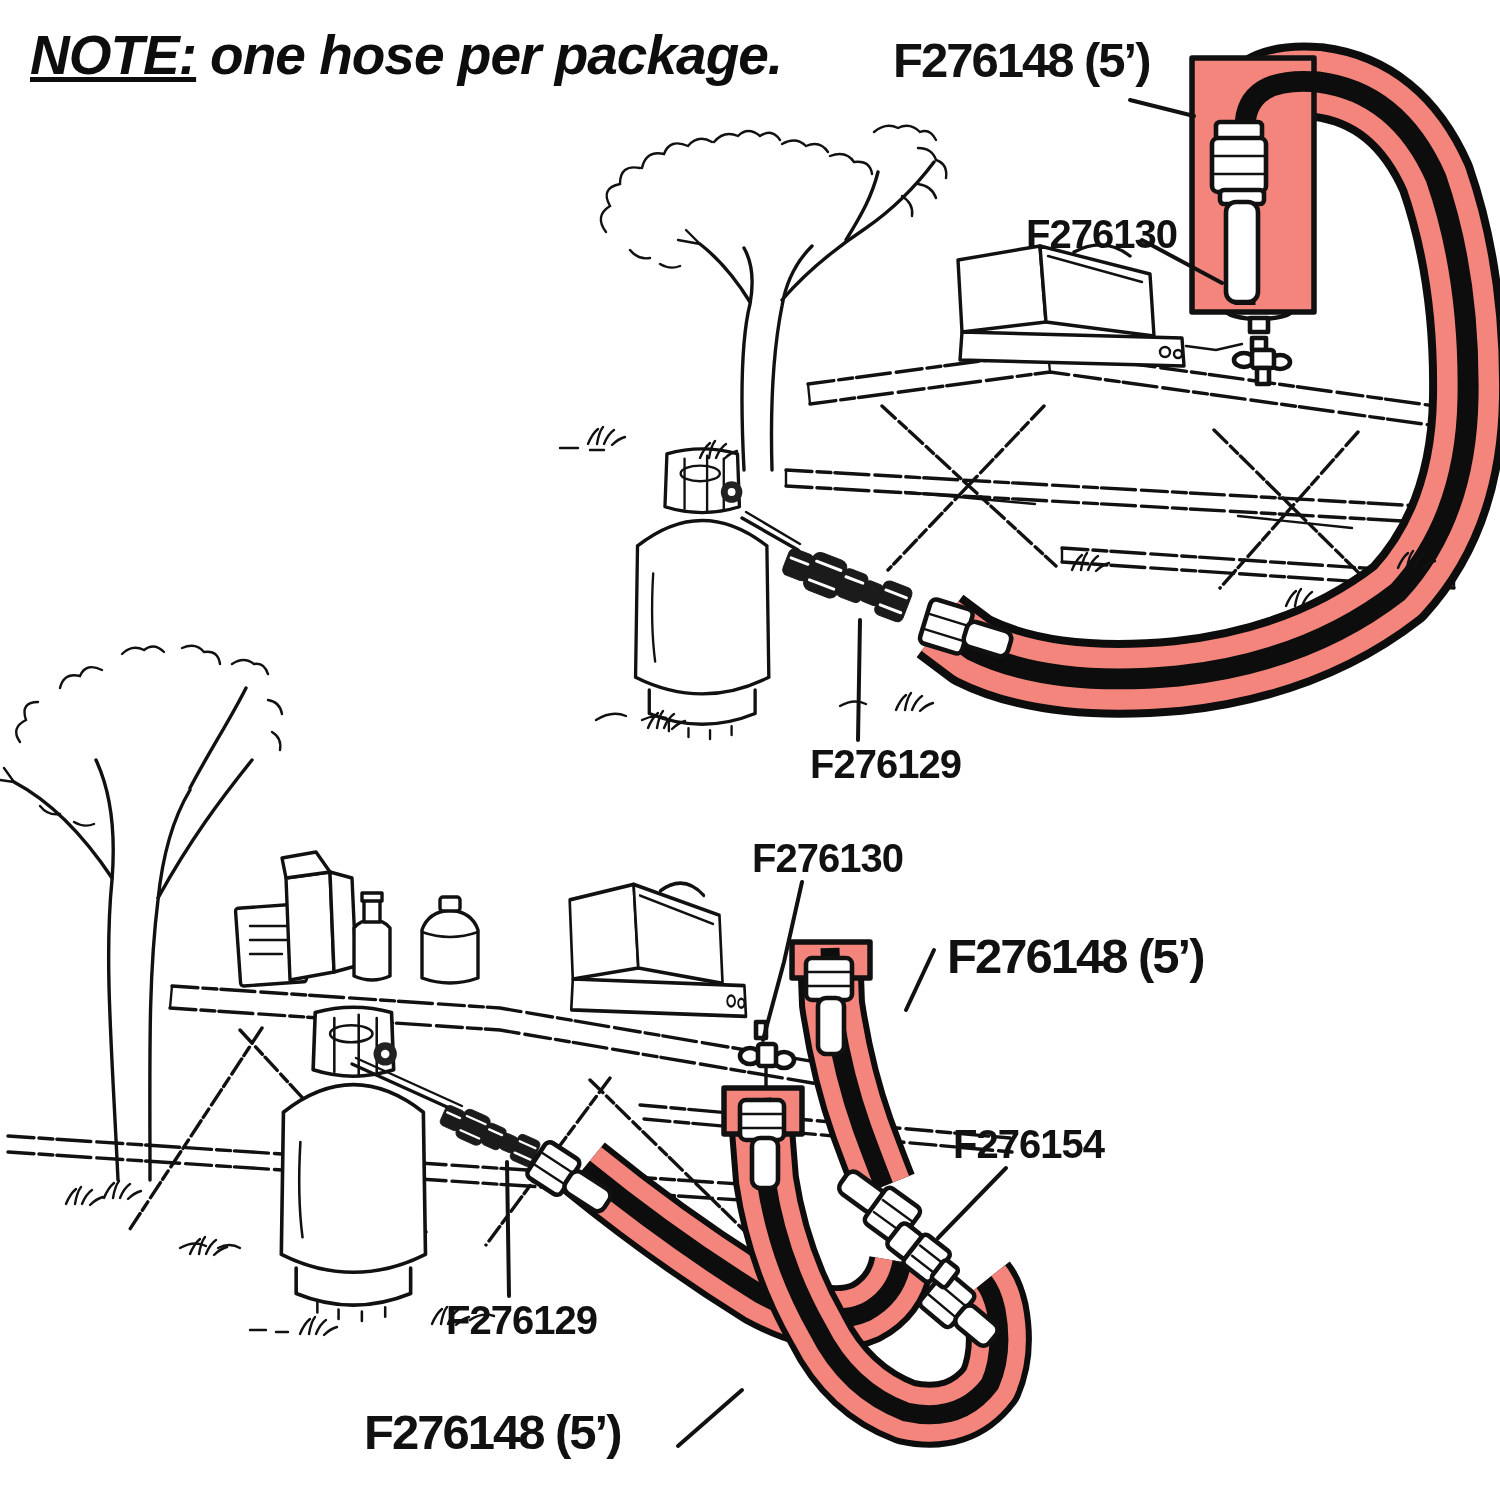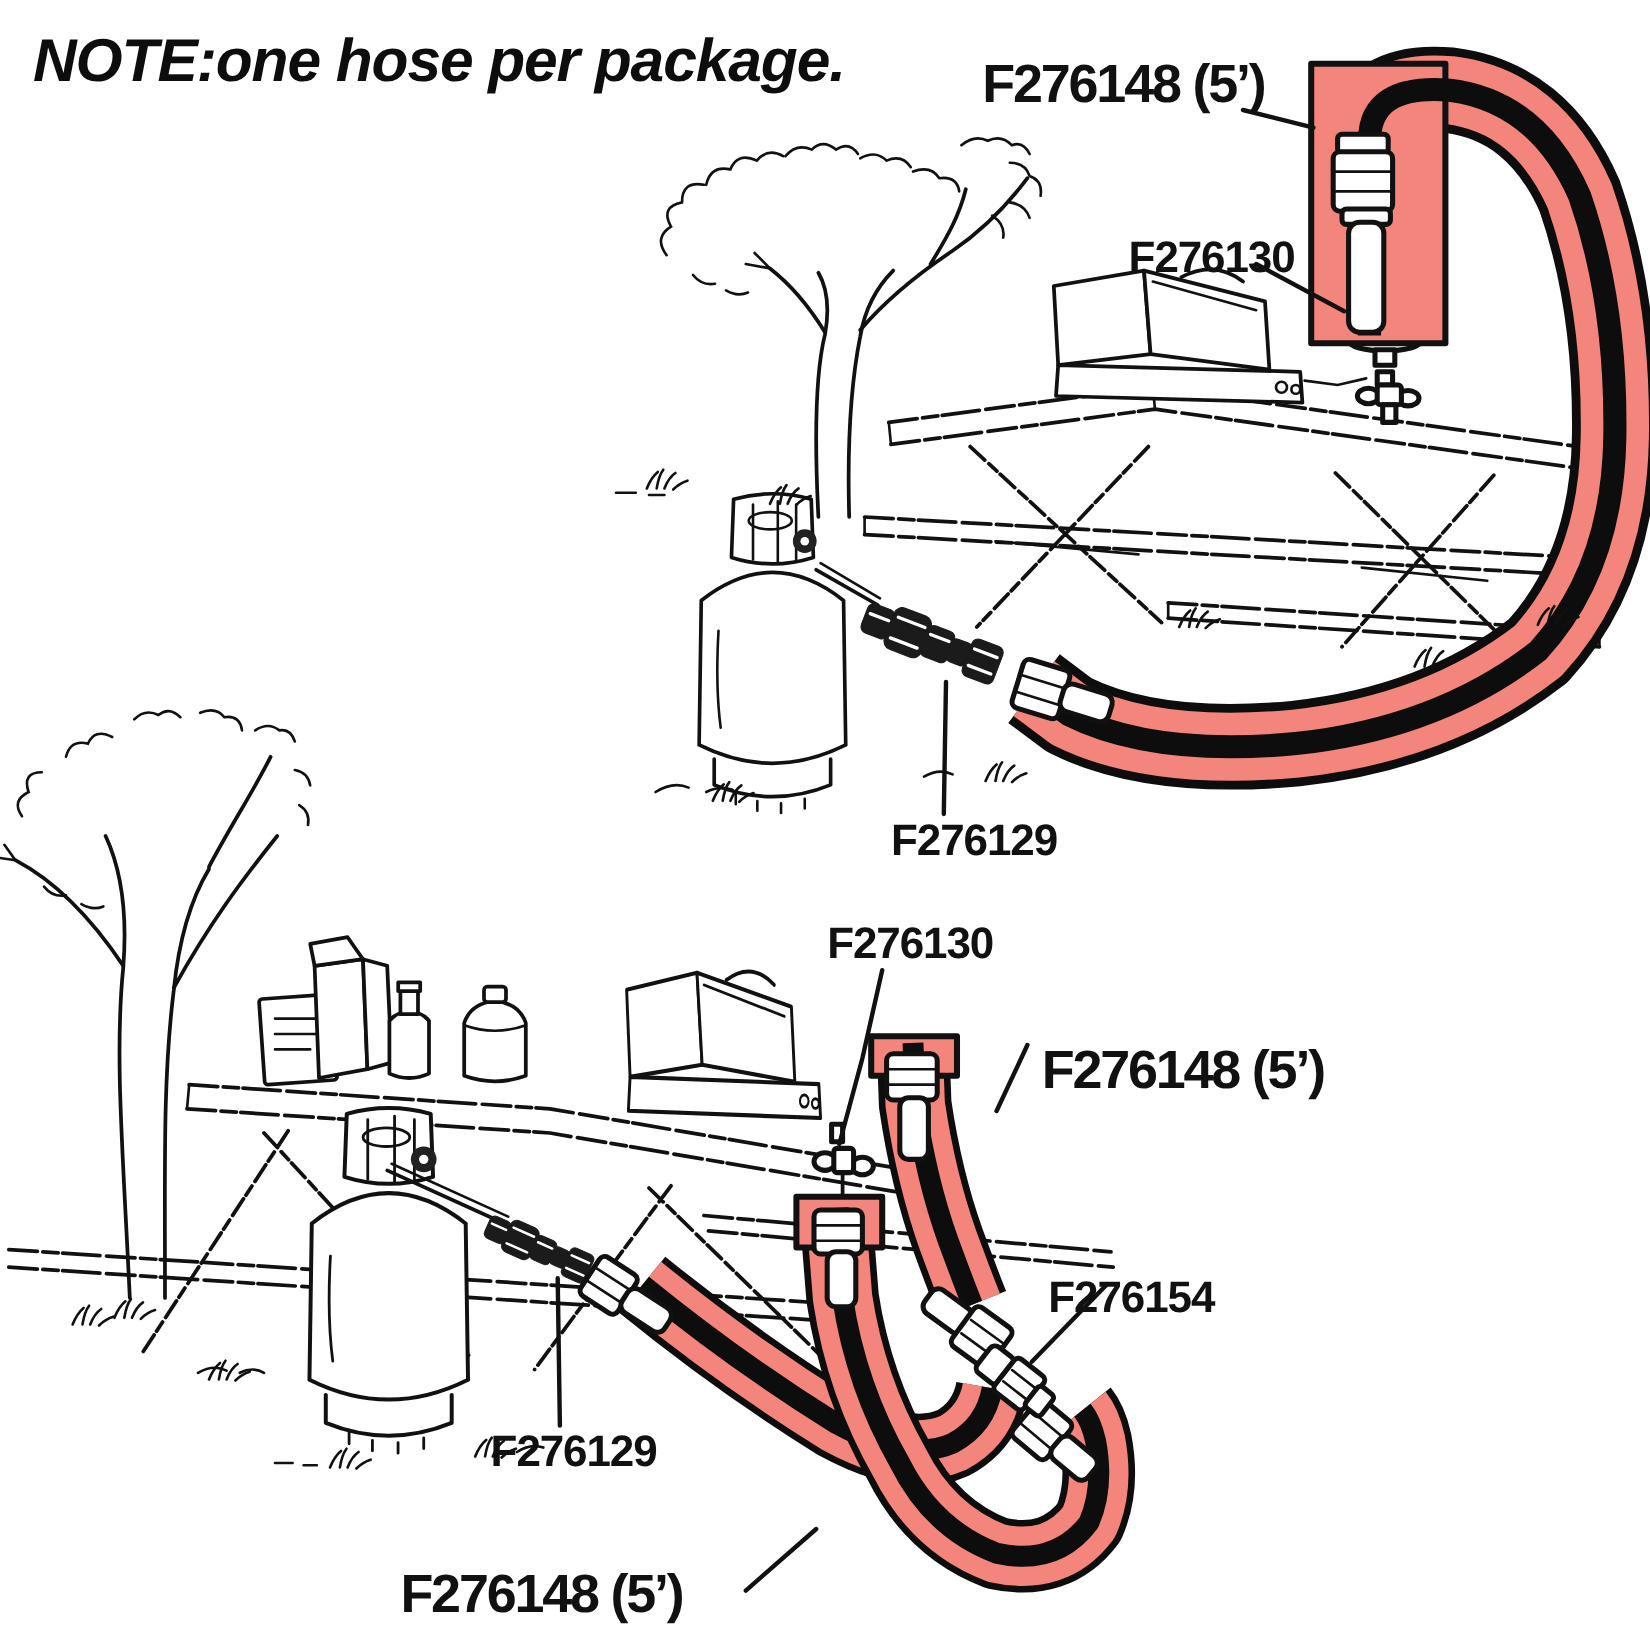--- a/index.html
+++ b/index.html
@@ -1,25 +1,25 @@
 <!DOCTYPE html>
 <html><head>
 <meta charset="utf-8">
 <style>
   html,body{margin:0;padding:0;background:#fff;}
   .canvas{position:relative;width:1500px;height:1500px;background:#fff;overflow:hidden;
           font-family:"Liberation Sans",sans-serif;color:#111;
           --hose-highlight:#f4857c; --ink:#111111;}
   .canvas svg{position:absolute;left:0;top:0;}
   .part-label{position:absolute;white-space:nowrap;font-weight:700;color:#111;line-height:1;}
-  .part-label.lg{font-size:49px;font-weight:800;letter-spacing:-2px;margin-top:17px;}
+  .part-label.lg{font-size:49px;font-weight:800;letter-spacing:-2px;}
   .part-label.sm{font-size:40px;letter-spacing:-1px;}
   .note{position:absolute;white-space:nowrap;font-style:italic;font-size:55px;line-height:1;
         letter-spacing:-1px;color:#0d0d0d;}
-  .note .note-prefix{font-weight:900;}
+  .note .note-prefix{font-weight:900;margin-right:14px;text-decoration:underline;}
   .note .note-body{font-weight:600;}
   
   .ink{stroke:var(--ink);fill:none;stroke-width:3.4;stroke-linecap:round;stroke-linejoin:round;}
   .ink-thin{stroke:var(--ink);fill:none;stroke-width:2.4;stroke-linecap:round;}
   .ink-fill{fill:#fff;stroke:var(--ink);stroke-width:3.4;stroke-linejoin:round;}
   .sketch{stroke-dasharray:26 5 14 4 34 6;}
   .sketch2{stroke-dasharray:18 5 10 4;}
   .wpart{fill:#fff;stroke:#111;stroke-width:4.6;stroke-linejoin:round;}
   .dpart{fill:#1b1b1b;stroke:#1b1b1b;}
   .hatch{stroke:#fff;stroke-width:3;fill:none;stroke-linecap:round;}
@@ -316,17 +316,17 @@
 <div class="note" style="left:30px;top:28px">
   <span class="note-prefix">NOTE:</span><span class="note-body">one hose per package.</span>
 </div>
 
 <div class="part-label lg" style="left:893px;top:36px">F276148 (5’)</div>
 <div class="part-label sm" style="left:1026px;top:214px">F276130</div>
 <div class="part-label sm" style="left:810px;top:744px">F276129</div>
 
 <div class="part-label sm" style="left:752px;top:838px">F276130</div>
 <div class="part-label lg" style="left:947px;top:932px">F276148 (5’)</div>
-<div class="part-label sm" style="left:953px;top:1160px">F276154</div>
+<div class="part-label sm" style="left:953px;top:1124px">F276154</div>
 <div class="part-label sm" style="left:446px;top:1300px">F276129</div>
 <div class="part-label lg" style="left:364px;top:1408px">F276148 (5’)</div>
 
 </div>
 
 </body></html>

